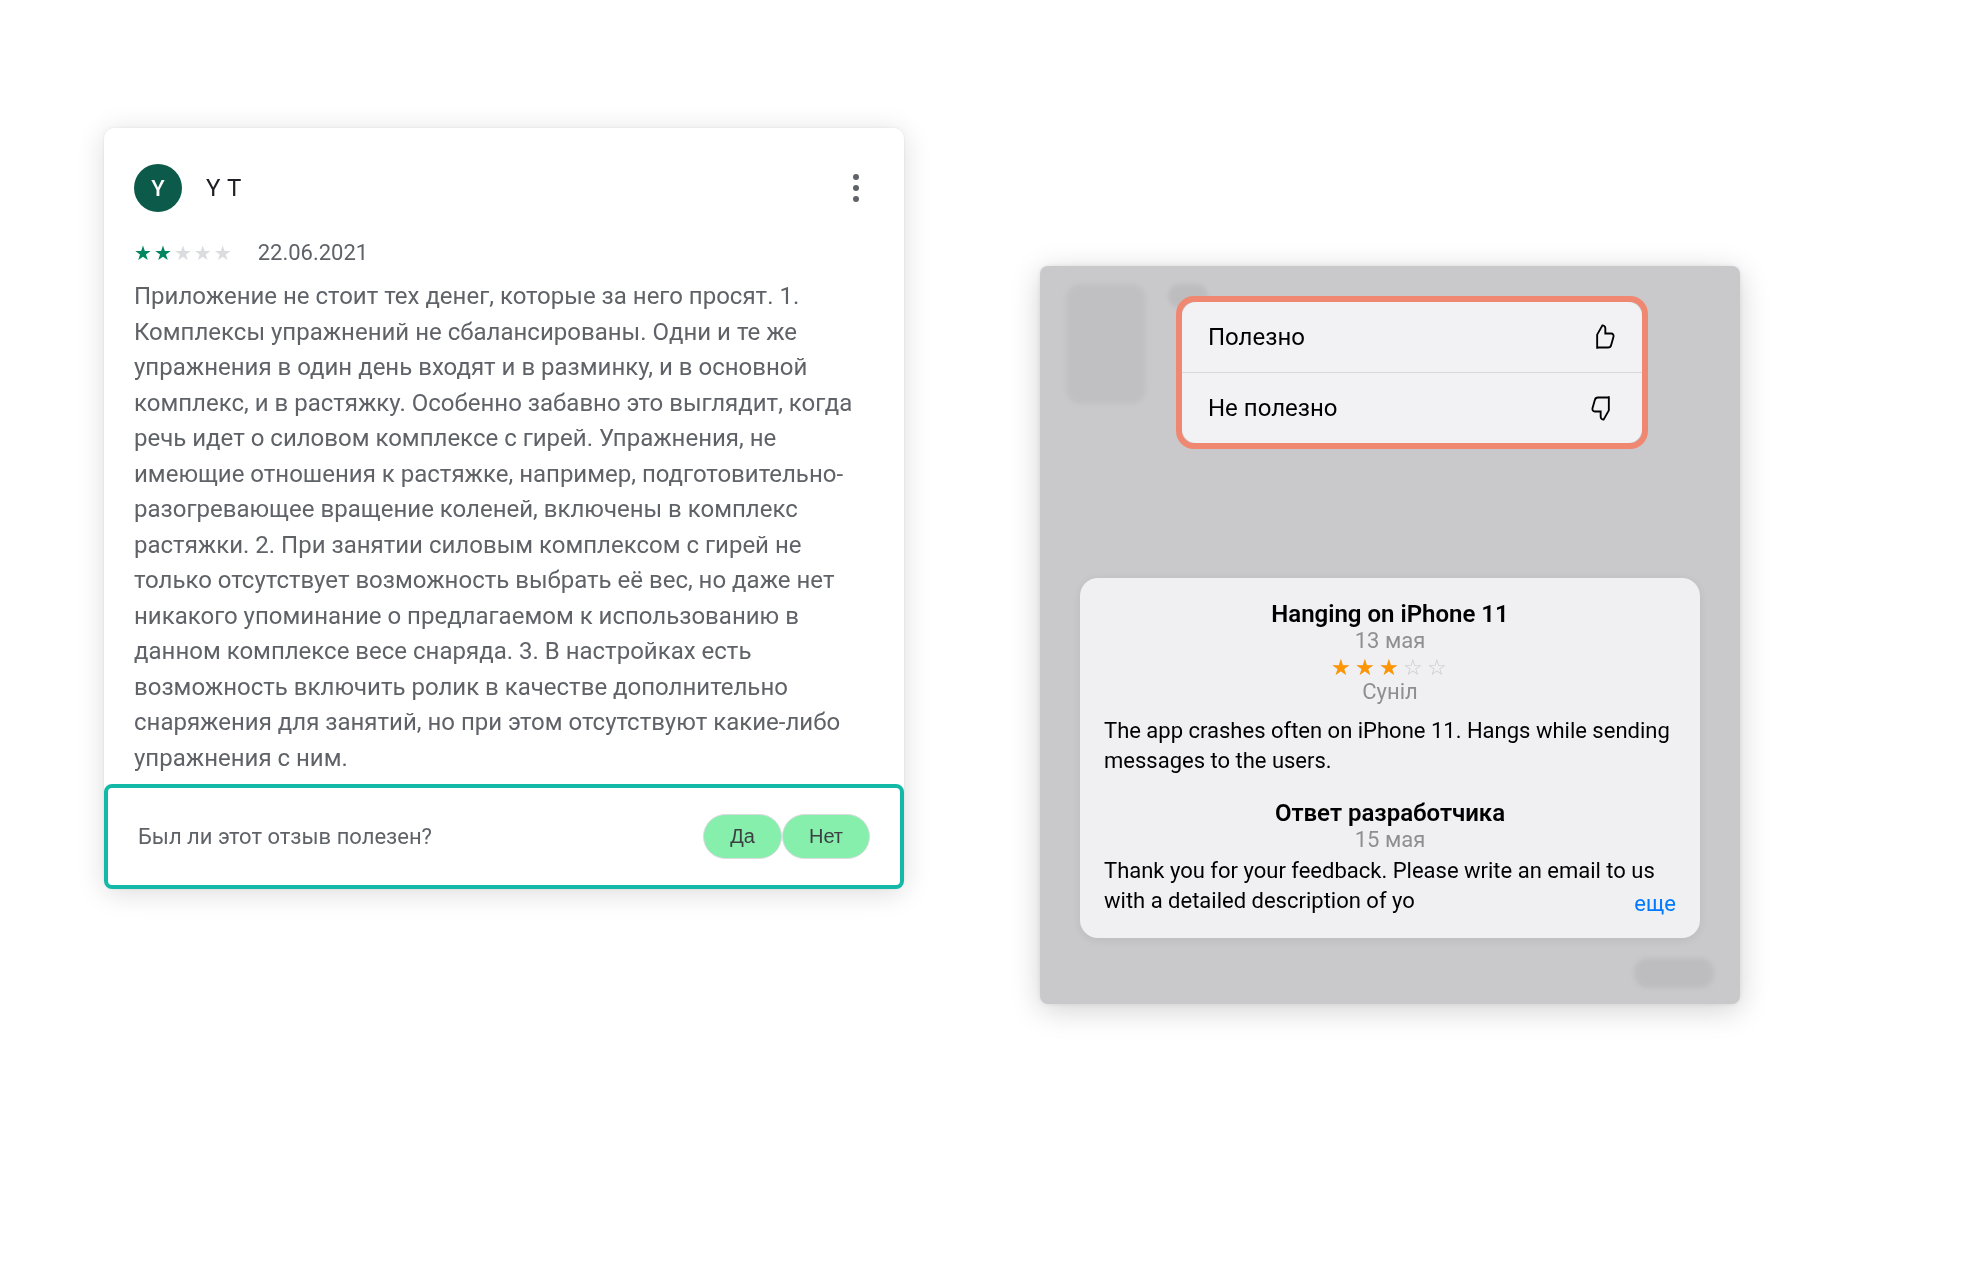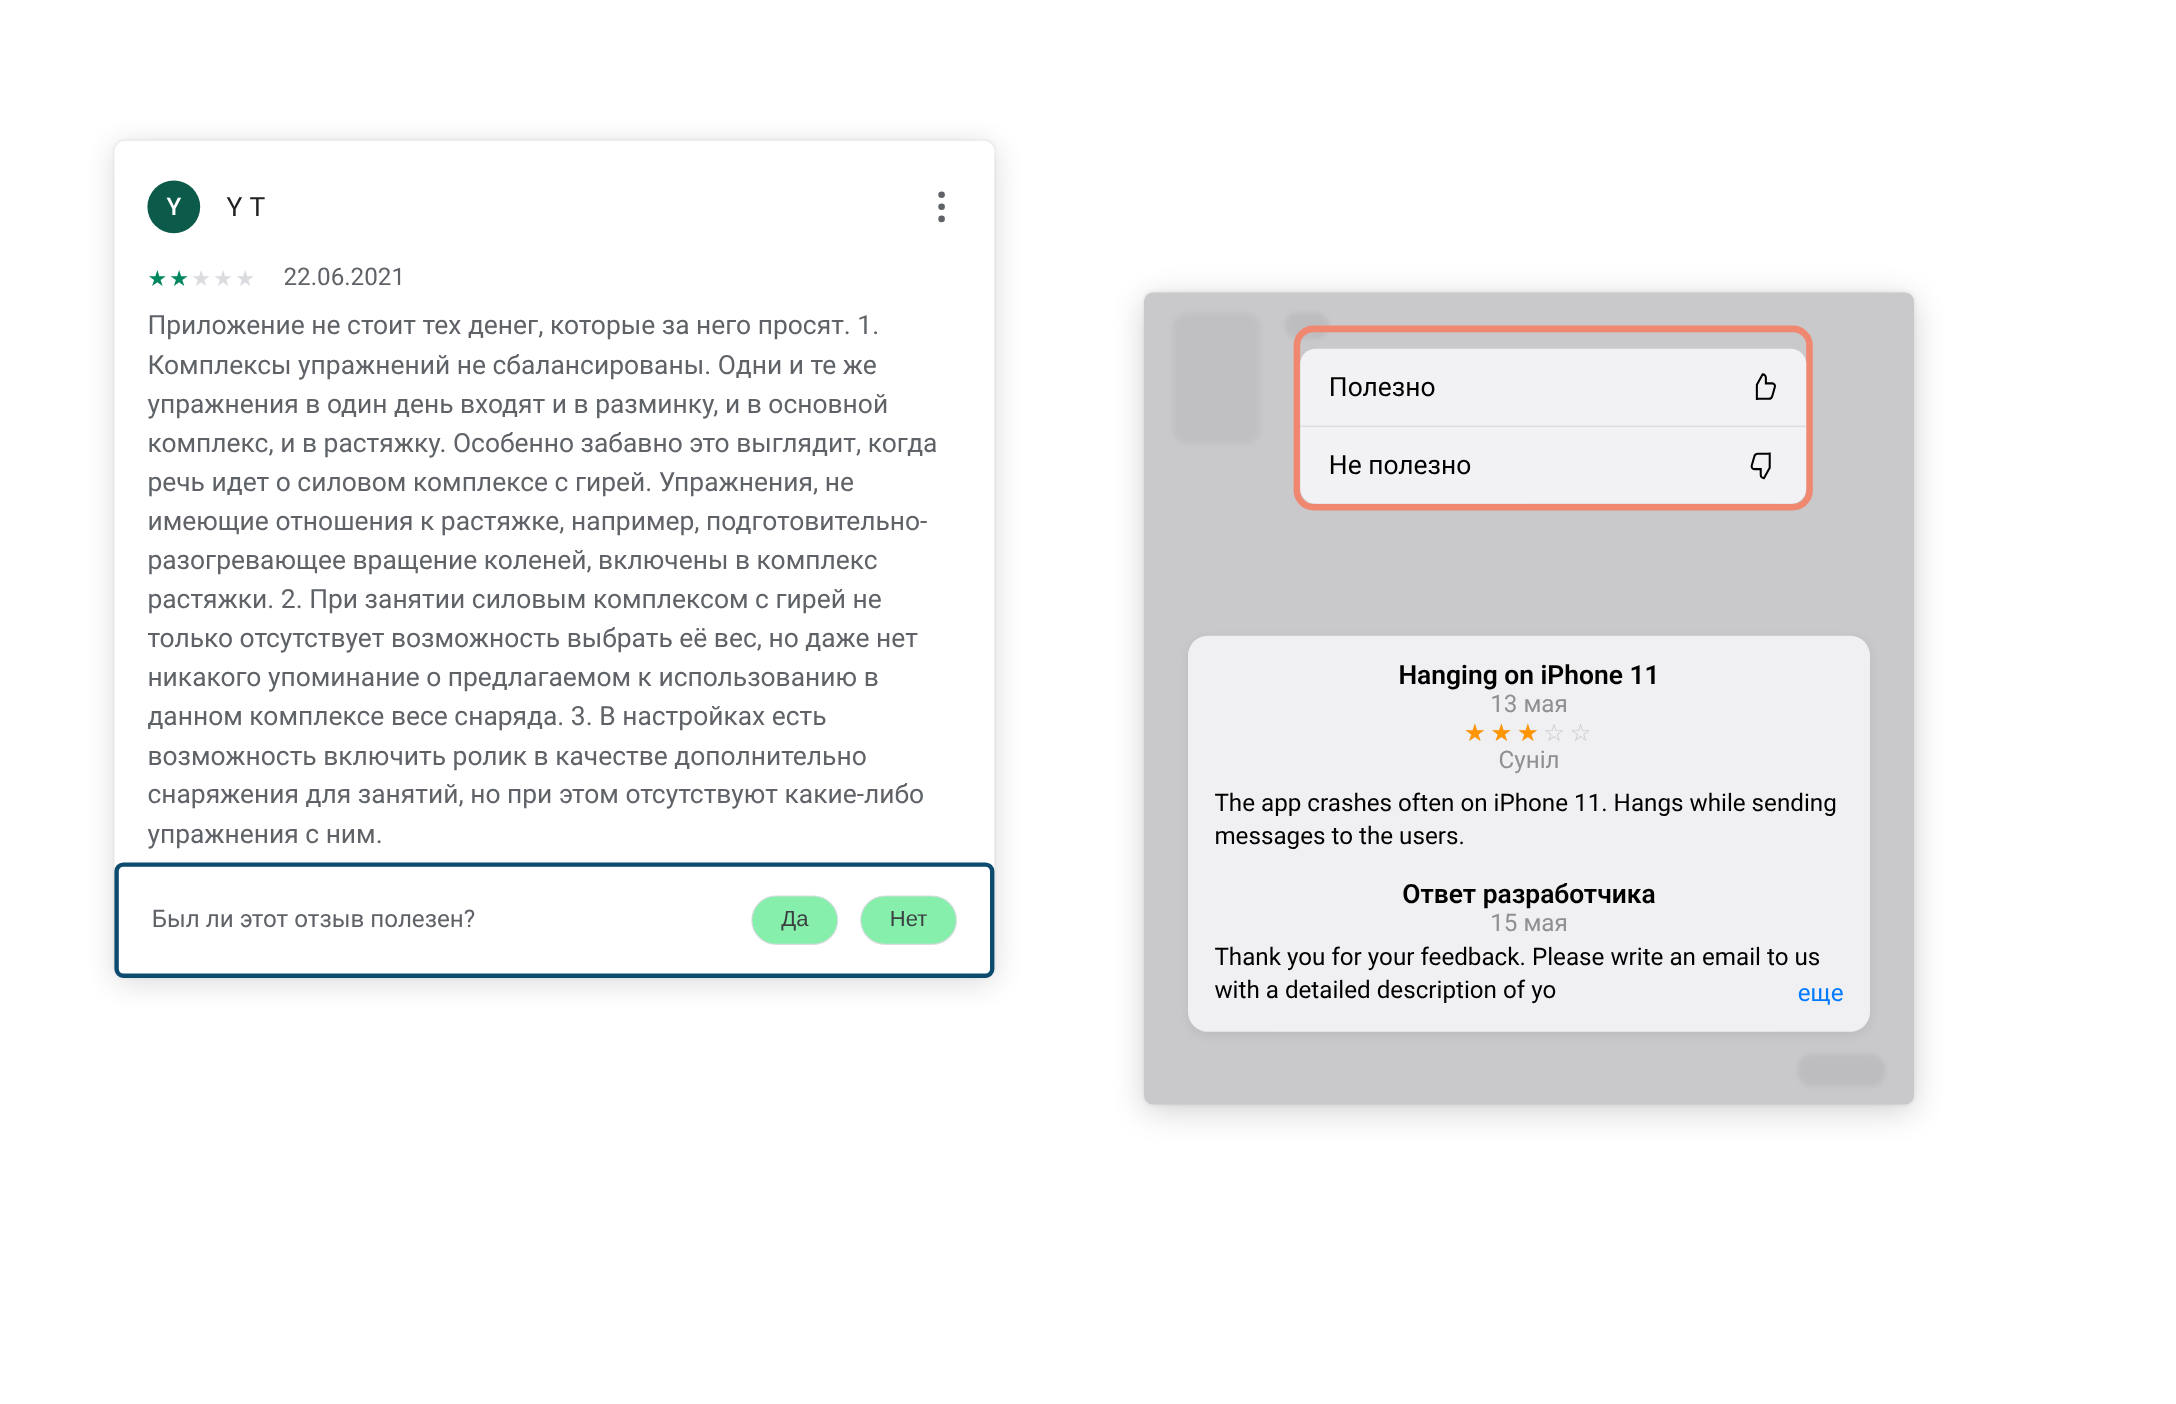--- a/index.html
+++ b/index.html
@@ -68,25 +68,24 @@
     color: #5f6368;
     white-space: pre-line;
     padding-bottom: 8px;
   }
 
   .gp-helpful-wrap {
     margin: 0 -30px;
     position: relative;
   }
   .gp-highlight {
-    border: 4px solid #0c4a6e;
+    border: 4px solid #14b8a6;
     border-radius: 8px;
     padding: 26px 30px 26px 30px;
     display: flex; align-items: center;
-    gap: 20px;
   }
   .gp-helpful-q {
     font-size: 22px;
     color: #5f6368;
     flex: 1;
   }
   .gp-btn {
     border: 1px solid #dadce0;
     background: #86efac;
     border-radius: 24px;
@@ -124,21 +123,20 @@
     width: 472px;
     border: 6px solid #f08871;
     border-radius: 18px;
     padding: 0;
     background: transparent;
   }
   .as-menu {
     background: #f2f2f4;
     border-radius: 14px;
     overflow: hidden;
-    margin-top: 15px;
   }
   .as-menu-item {
     display: flex; align-items: center; justify-content: space-between;
     padding: 20px 24px 20px 26px;
     font-size: 24px;
     color: #000;
     border-bottom: 1px solid #d8d8da;
     cursor: pointer;
   }
   .as-menu-item:last-child { border-bottom: none; }

